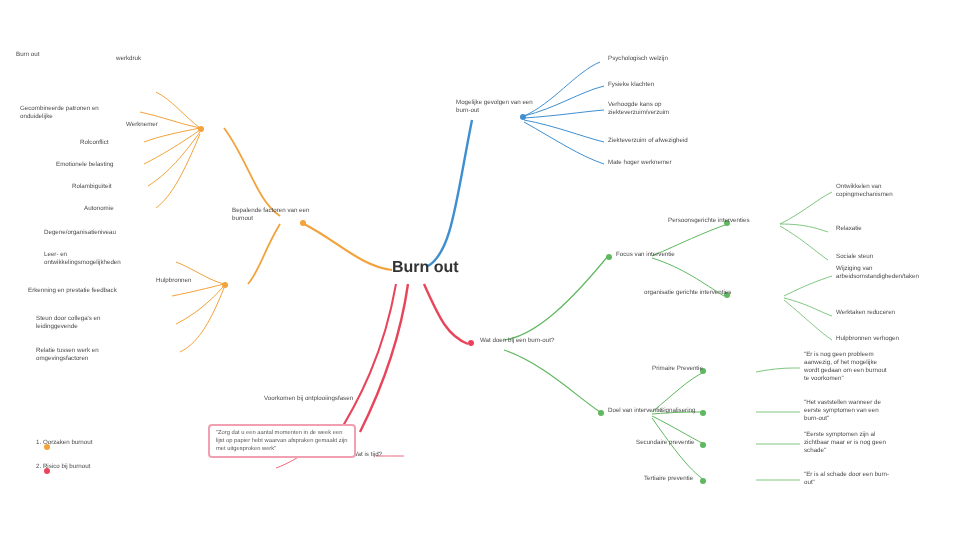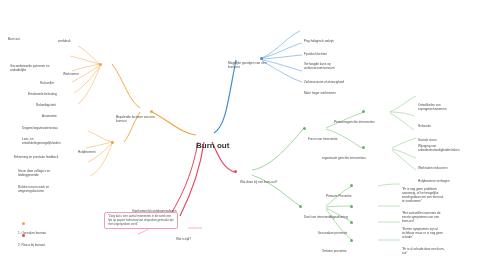--- a/index.html
+++ b/index.html
@@ -1,19 +1,19 @@
 <!DOCTYPE html>
 <html><head>
 <meta charset="utf-8">
 <style>
   html,body{margin:0;padding:0;background:#ffffff;}
   body{width:486px;height:270px;overflow:hidden;font-family:"Liberation Sans",sans-serif;}
   #canvas{position:relative;width:486px;height:270px;}
   svg#links{position:absolute;left:0;top:0;width:486px;height:270px;pointer-events:none;}
-  .node{position:absolute;white-space:nowrap;margin-top:12px;}
+  .node{position:absolute;white-space:nowrap;}
   .root{font-size:8px;font-weight:bold;color:#333333;}
   .lbl{font-size:3.1px;color:#4a4a4a;line-height:1.25;}
   .lbl.wrap{white-space:normal;}
   .dot{position:absolute;width:3px;height:3px;border-radius:50%;}
   .legend-sw{position:absolute;width:3.4px;height:3.4px;border-radius:50%;}
   .callout{position:absolute;border:0.5px solid #f0a0b0;border-radius:2px;padding:2px 3px;background:#ffffff;font-size:2.9px;color:#555555;line-height:1.3;white-space:normal;}
 </style>
 </head>
 <body>
 

